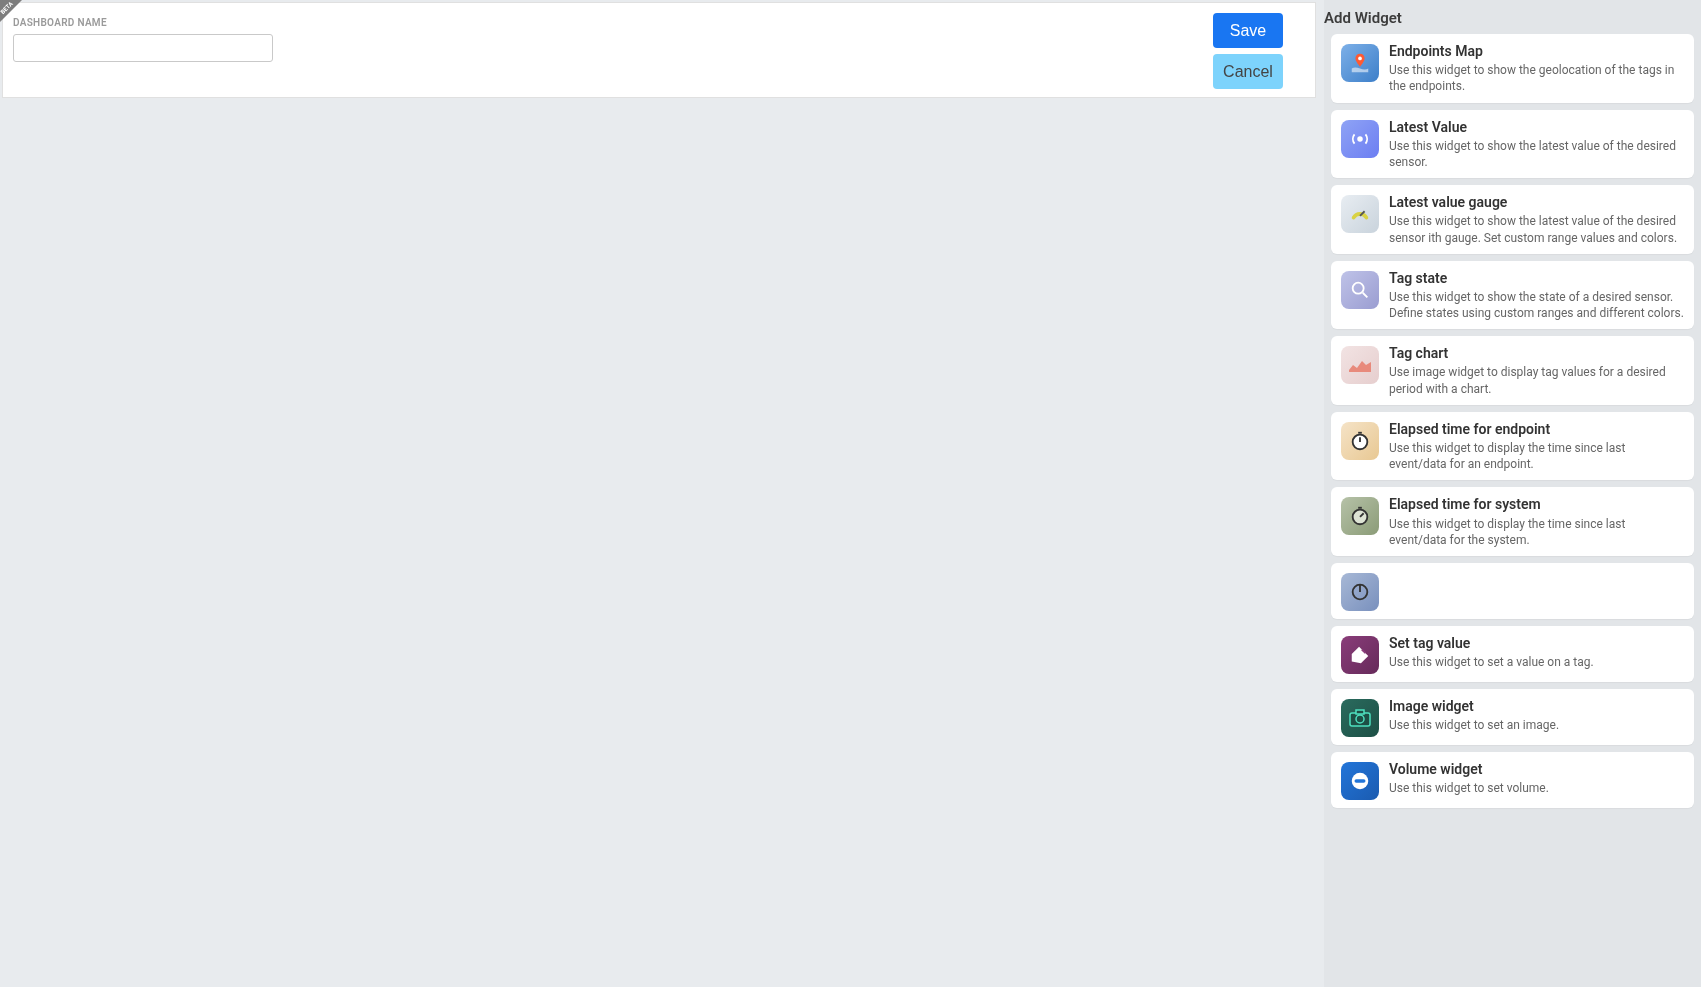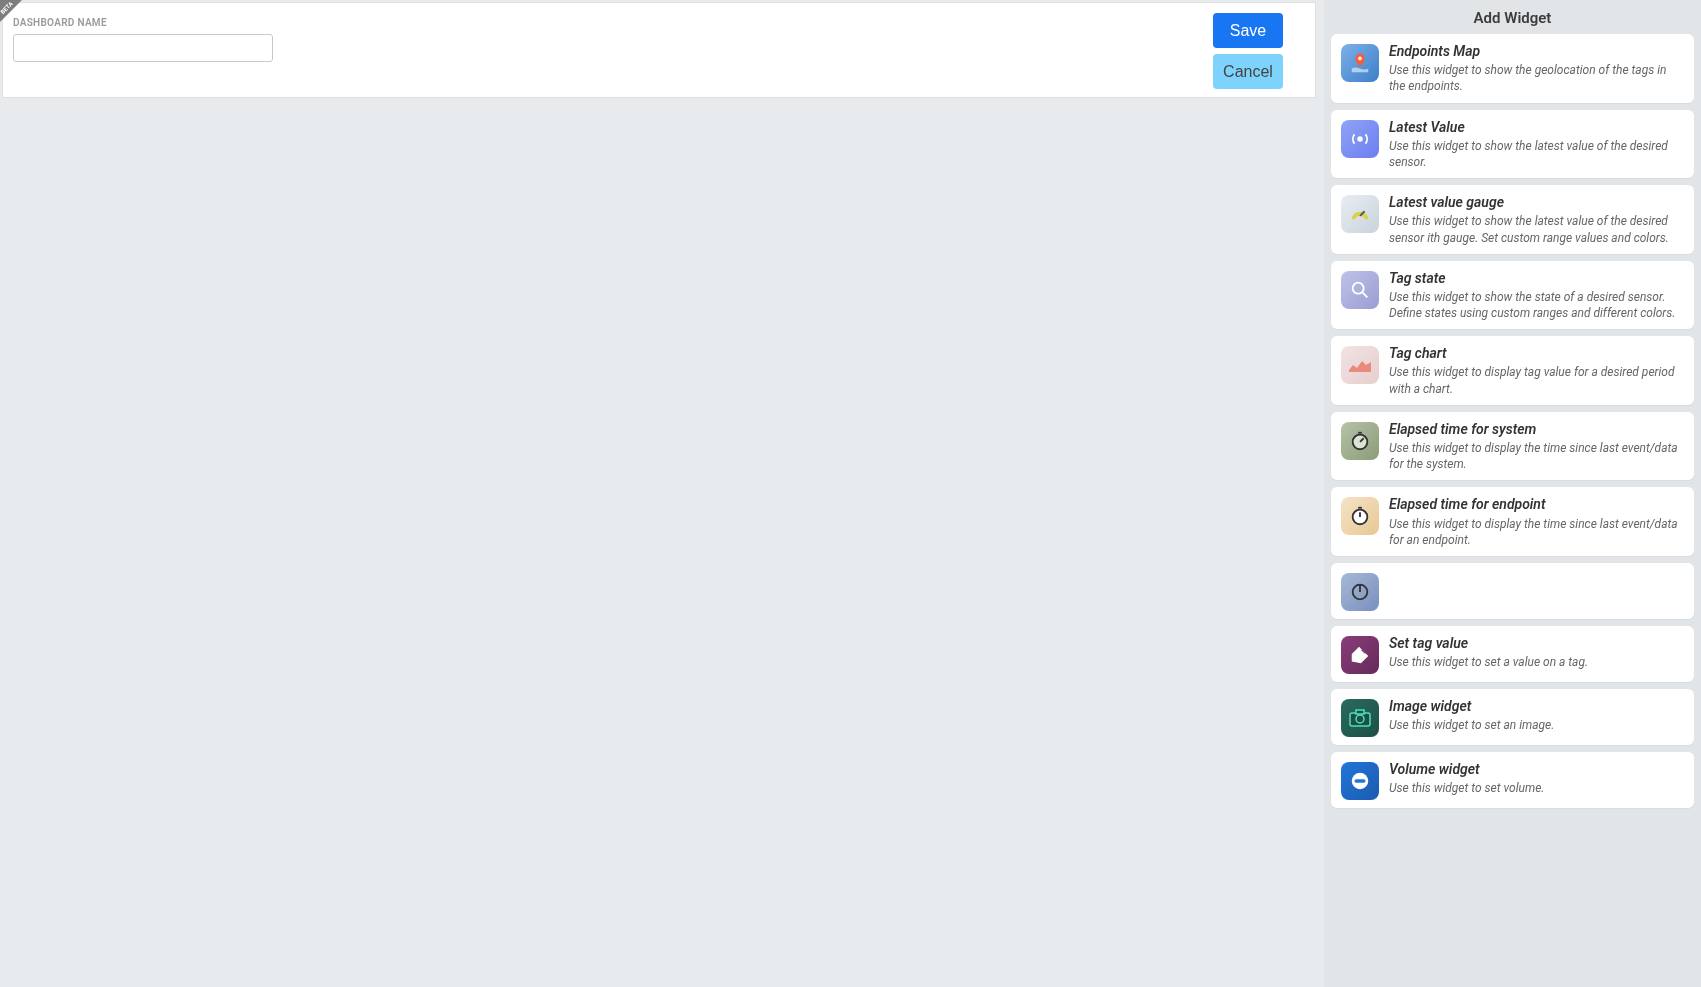--- a/index.html
+++ b/index.html
@@ -94,21 +94,20 @@
     }
     .sidebar {
       width: 377px;
       background: #e2e5e8;
       display: flex;
       flex-direction: column;
       height: 987px;
       overflow-y: auto;
     }
     .sidebar-title {
-      text-align: center;
       font-size: 15px;
       font-weight: 600;
       color: #3c3c3c;
       padding: 9px 0 7px 0;
     }
     .widget-list {
       display: flex;
       flex-direction: column;
       gap: 7px;
       padding: 0 7px 10px 7px;
@@ -127,21 +126,20 @@
       flex-shrink: 0;
       border-radius: 8px;
       display: flex;
       align-items: center;
       justify-content: center;
       margin-right: 10px;
       margin-top: 2px;
     }
     .widget-text {
       flex: 1;
-      font-style: italic;
     }
     .widget-title {
       font-size: 14px;
       font-weight: 600;
       color: #333;
       line-height: 1.3;
     }
     .widget-desc {
       font-size: 12px;
       color: #666;
@@ -237,49 +235,49 @@
     </div>
 
     <div class="widget-card">
       <div class="widget-icon-wrap bg-tagchart">
         <svg width="24" height="18" viewBox="0 0 24 18">
             <path fill="#e88a7c" d="M1 14l4-5 4 3 5-7 4 4 5-3v10H1z"></path>
           </svg>
       </div>
       <div class="widget-text">
         <div class="widget-title">Tag chart</div>
-        <div class="widget-desc">Use this widget to display tag value for a desired period with a chart.</div>
+        <div class="widget-desc">Use image widget to display tag values for a desired period with a chart.</div>
+      </div>
+    </div>
+
+    <div class="widget-card">
+      <div class="widget-icon-wrap bg-elapsed1">
+        <svg width="22" height="22" viewBox="0 0 24 24">
+            <circle cx="12" cy="13" r="8" stroke="#333" stroke-width="2" fill="#fff"></circle>
+            <line x1="12" y1="13" x2="12" y2="8" stroke="#333" stroke-width="2"></line>
+            <rect x="10" y="2" width="4" height="2" fill="#333"></rect>
+          </svg>
+      </div>
+      <div class="widget-text">
+        <div class="widget-title">Elapsed time for endpoint</div>
+        <div class="widget-desc">Use this widget to display the time since last event/data for an endpoint.</div>
       </div>
     </div>
 
     <div class="widget-card">
       <div class="widget-icon-wrap bg-elapsed2">
         <svg width="22" height="22" viewBox="0 0 24 24">
             <circle cx="12" cy="13" r="8" stroke="#333" stroke-width="2" fill="#dde3d4"></circle>
             <line x1="12" y1="13" x2="16" y2="9" stroke="#333" stroke-width="2"></line>
             <rect x="10" y="2" width="4" height="2" fill="#333"></rect>
           </svg>
       </div>
       <div class="widget-text">
         <div class="widget-title">Elapsed time for system</div>
         <div class="widget-desc">Use this widget to display the time since last event/data for the system.</div>
-      </div>
-    </div>
-
-    <div class="widget-card">
-      <div class="widget-icon-wrap bg-elapsed1">
-        <svg width="22" height="22" viewBox="0 0 24 24">
-            <circle cx="12" cy="13" r="8" stroke="#333" stroke-width="2" fill="#fff"></circle>
-            <line x1="12" y1="13" x2="12" y2="8" stroke="#333" stroke-width="2"></line>
-            <rect x="10" y="2" width="4" height="2" fill="#333"></rect>
-          </svg>
-      </div>
-      <div class="widget-text">
-        <div class="widget-title">Elapsed time for endpoint</div>
-        <div class="widget-desc">Use this widget to display the time since last event/data for an endpoint.</div>
       </div>
     </div>
 
     <div class="widget-card">
       <div class="widget-icon-wrap bg-endpoint">
         <svg width="22" height="22" viewBox="0 0 24 24">
             <circle cx="12" cy="12" r="8" stroke="#333" stroke-width="2" fill="none"></circle>
             <line x1="12" y1="4" x2="12" y2="12" stroke="#333" stroke-width="2"></line>
           </svg>
       </div>

